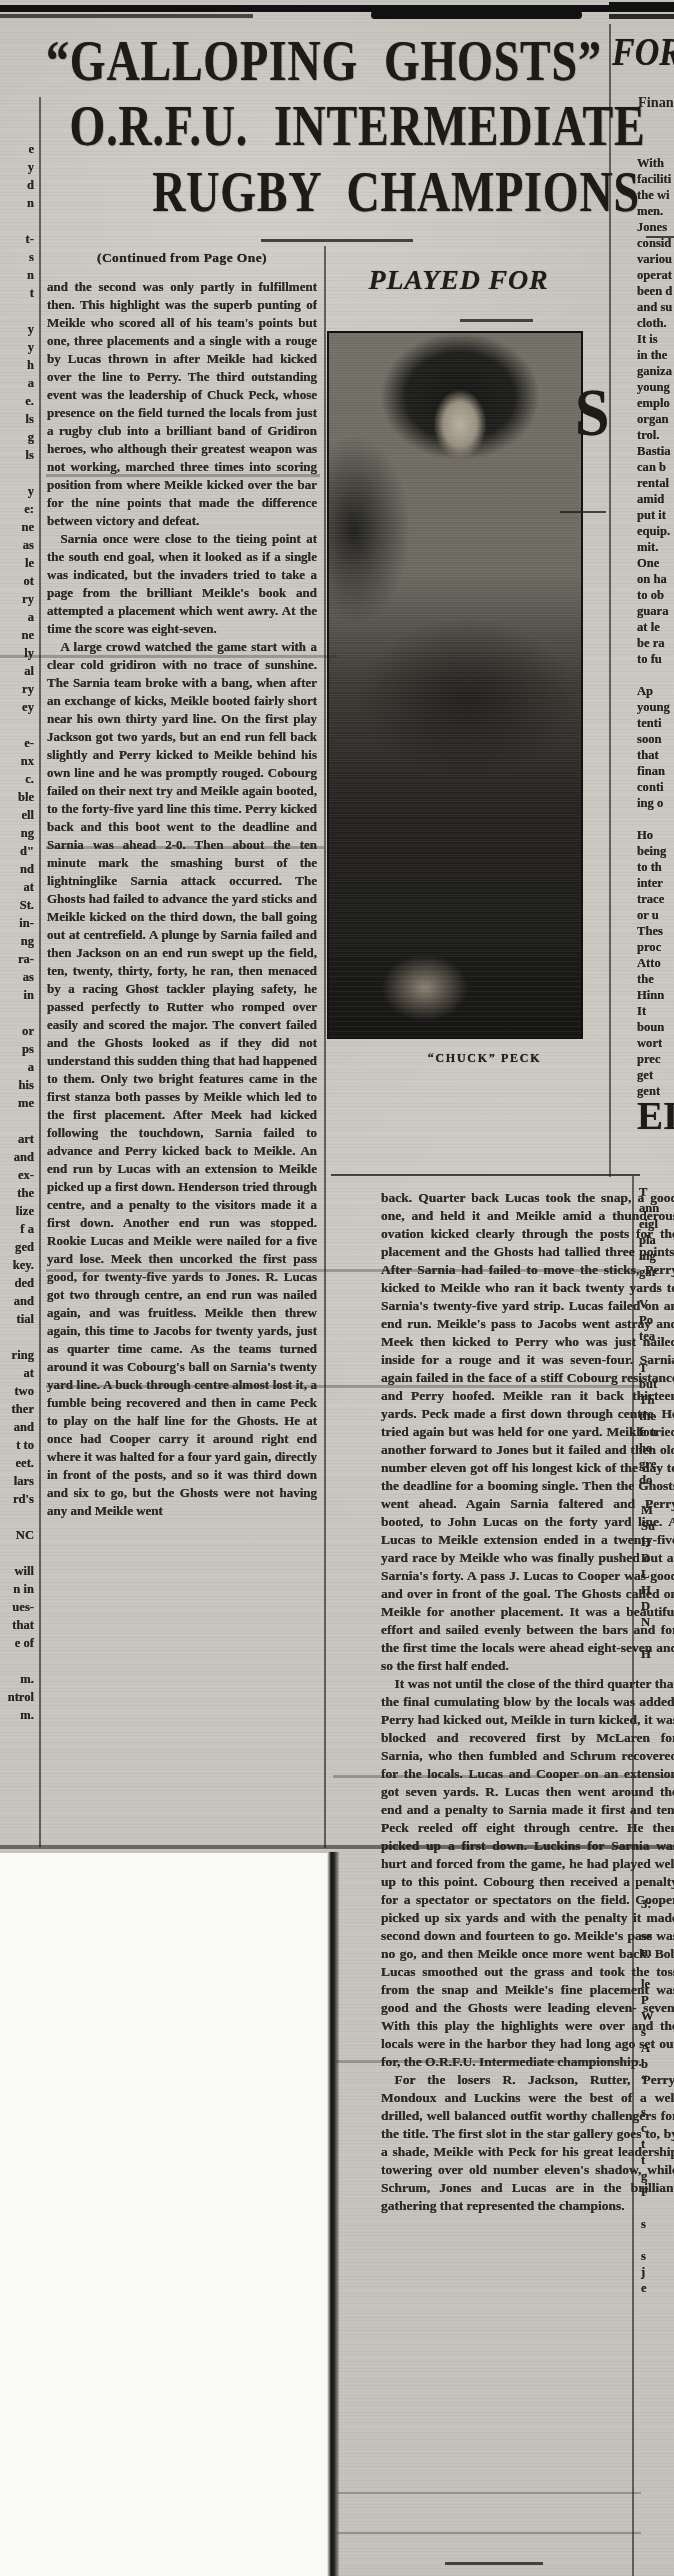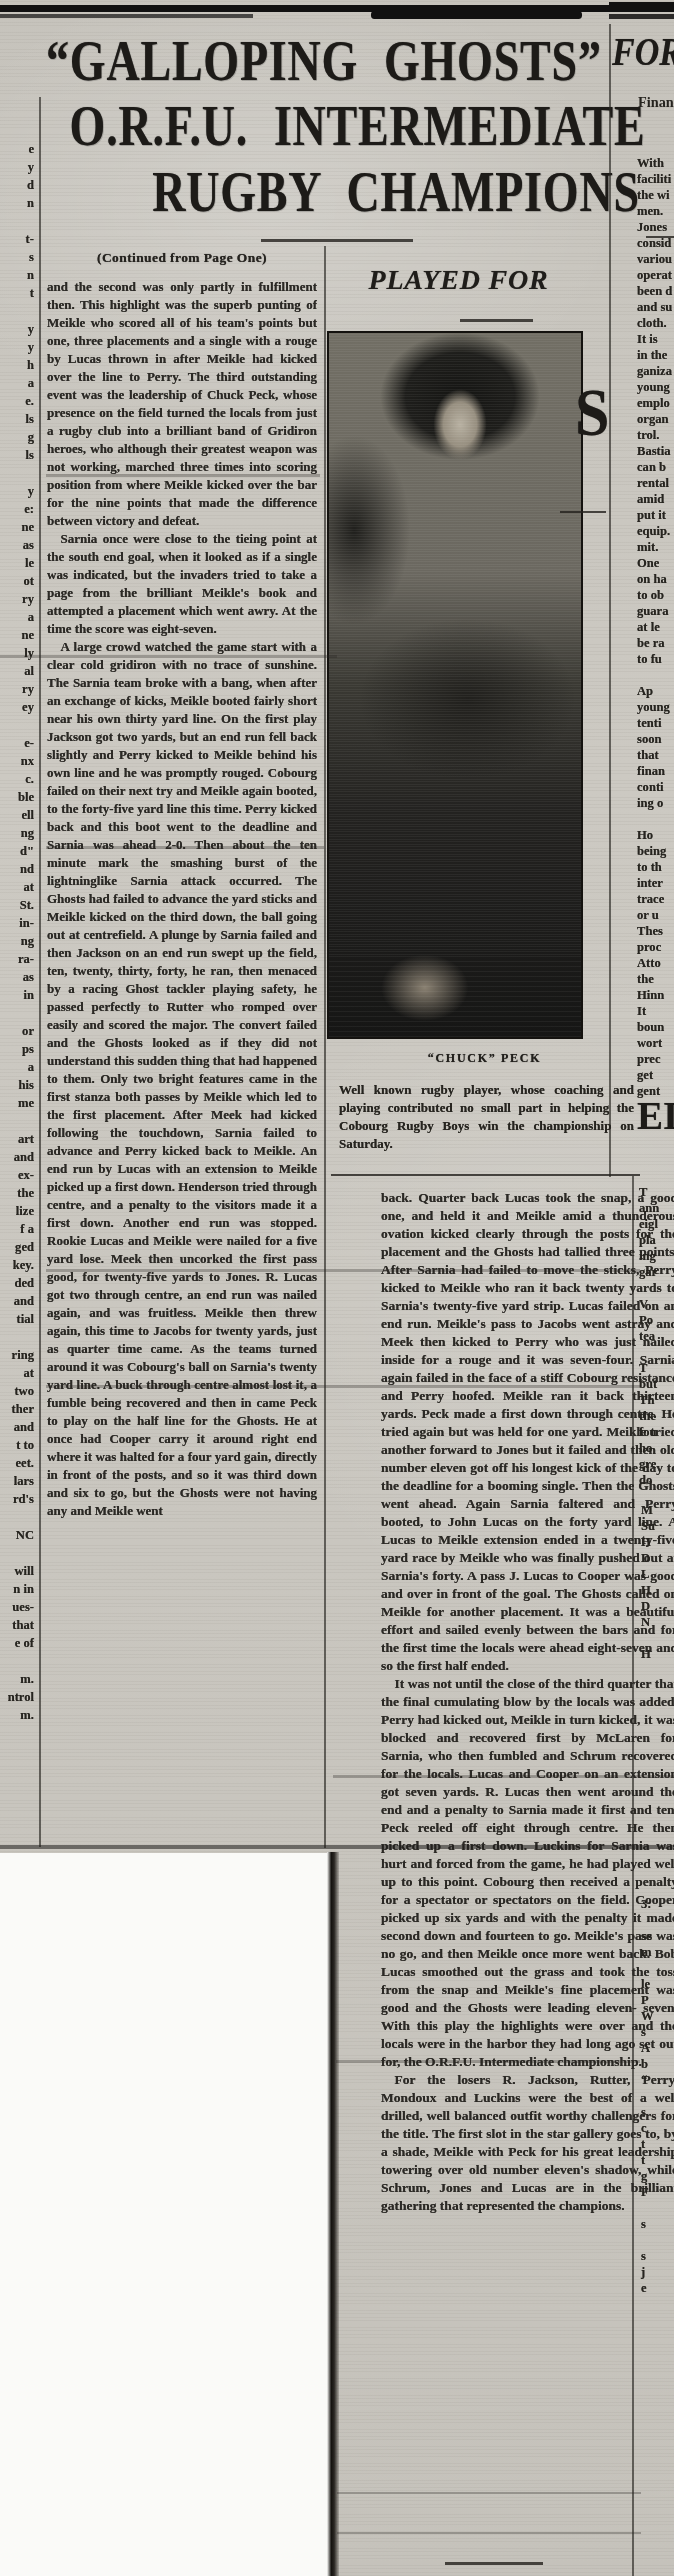--- a/index.html
+++ b/index.html
@@ -230,21 +230,20 @@
 
   <div class="feature-head" style="top:264px;">PLAYED FOR</div>
   <div class="hrule" style="left:460px;top:319px;width:73px;height:2.5px;"></div>
 
   <div class="photo"></div>
 
   <div class="big-letter">S</div>
   <div class="hrule" style="left:560px;top:511px;width:46px;"></div>
 
   <div class="caption-title">“CHUCK” PECK</div>
-  <div class="caption-text">Well known rugby player, whose coaching and playing contributed no small part in  helping the Cobourg Rugby Boys win the championship on Saturday.</div>
   <div class="hrule" style="left:331px;top:1174px;width:309px;"></div>
 
   <div class="bodycopy abs" style="left:337px;top:1189px;width:297px;height:1370px;font-size:13.5px;margin-left:44px;">
     <p>back. Quarter back Lucas took the snap, a good one, and held it and Meikle amid a thunderous ovation kicked clearly through the posts for the placement and the Ghosts had tallied three points.  After Sarnia had failed to move the sticks, Perry kicked to Meikle who ran it back twenty yards to Sarnia's twenty-five yard strip.  Lucas failed on an end run.  Meikle's pass to Jacobs went astray and Meek then kicked to Perry who was just nailed inside for a rouge and it was seven-four. Sarnia again failed in the face of a stiff Cobourg resistance and Perry hoofed. Meikle ran it back thirteen yards. Peck made a first down through centre. He tried again but was held for one yard.  Meikle tried another forward to Jones but it failed and then old number eleven got off his longest kick of the day to the deadline for a booming single.  Then the Ghosts went ahead.  Again Sarnia faltered and Perry booted, to John Lucas on the forty yard line.  A Lucas to Meikle extension ended in a twenty-five yard race by Meikle who was finally pushed out at Sarnia's forty.  A pass J. Lucas to Cooper was good and over in front of the goal.  The Ghosts called on Meikle for another placement.  It was a beautiful effort and sailed evenly between the bars and for the first time the locals were ahead eight-seven and so the first half ended.</p>
     <p class="ind">It was not until the close of the third quarter that the final cumulating blow by the locals was added. Perry had kicked out, Meikle in turn kicked, it was blocked and recovered first by McLaren for Sarnia, who then fumbled and Schrum recovered for the locals.  Lucas and Cooper on an extension got seven yards.  R. Lucas then went around the end and a penalty to Sarnia made it first and ten. Peck reeled off eight through centre.  He then picked up a first down.  Luckins for Sarnia was hurt and forced from the game, he had played well up to this point. Cobourg then received a penalty for a spectator or spectators on the field. Cooper picked up six yards and with the penalty it made second down and fourteen to go. Meikle's pass was no go, and then Meikle once more went back.  Bob Lucas smoothed out the grass and took the toss from the snap and Meikle's fine placement was good and the Ghosts were leading eleven- seven.  With this play the highlights were over and the locals were in the harbor they had long ago set out for, the O.R.F.U. Intermediate championship.</p>
     <p class="ind">For the losers R. Jackson, Rutter, Perry, Mondoux and Luckins were the best of a well drilled, well balanced outfit worthy challengers for the title.  The first slot in the star gallery goes to, by a shade, Meikle with Peck for his great leadership towering over old number eleven's shadow, while Schrum, Jones and Lucas are in the brilliant gathering that represented the champions.</p>
   </div>
 
   <div class="right-headline">FOR</div>
   <div class="right-subhead">Financ</div>

